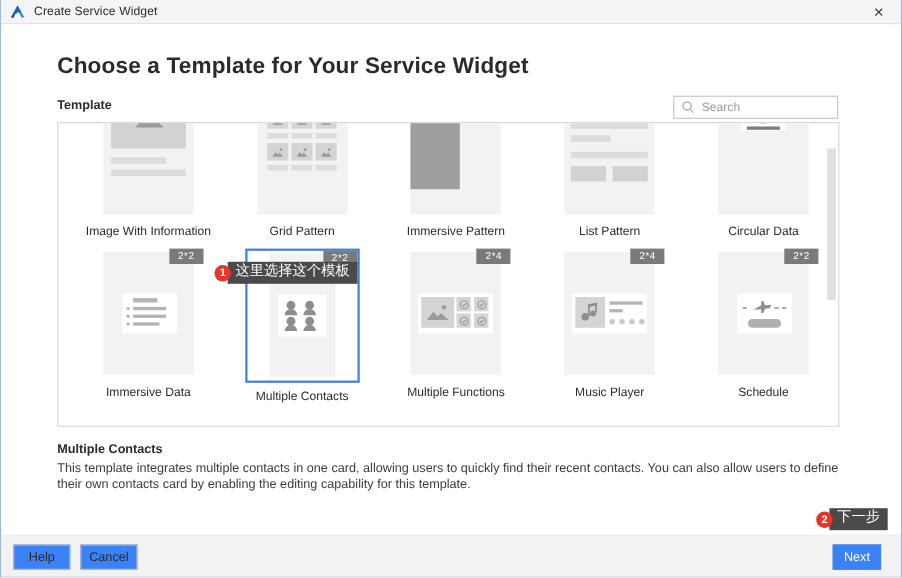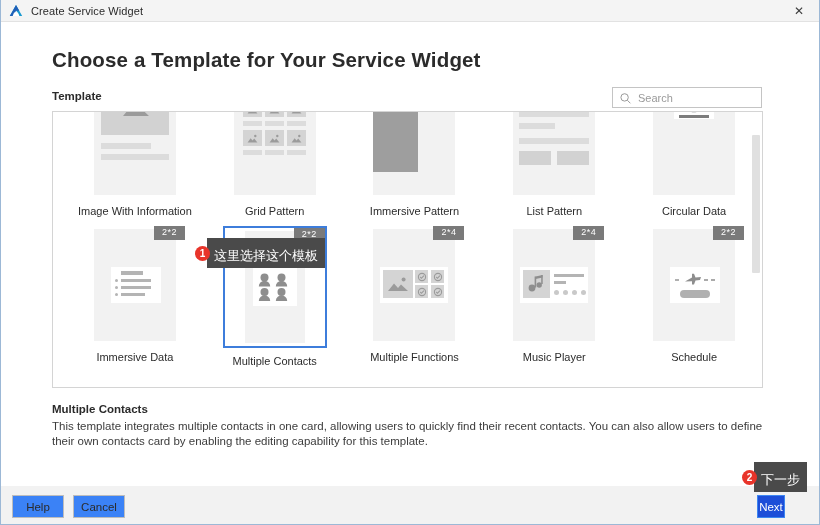--- a/index.html
+++ b/index.html
@@ -214,21 +214,21 @@
     font-size: 10px;
     font-weight: bold;
     display: flex; align-items: center; justify-content: center;
     position: relative; z-index: 2;
     flex: none;
   }
   .cal-bubble {
     background: #4a4a4a;
     color: #ffffff;
     font-size: 13px;
-    padding: 10px 7px 4px 7px;
+    padding: 0 7px 4px 7px;
     line-height: 16px;
     position: relative;
     margin-left: -3px;
     white-space: nowrap;
   }
   .cal-bubble::before {
     content: "";
     position: absolute;
     left: -5px; top: 50%;
     margin-top: -5px;
@@ -260,22 +260,22 @@
   #btn-help   { left: 11px;  top: 9px; width: 52px; }
   #btn-cancel { left: 72px;  top: 9px; width: 52px; }
   #btn-prev {
     left: 689px; top: 9px; width: 62px;
     color: #a6a6a6;
     background: #f2f2f2;
     border-color: #f2f2f2;
     margin-top: 48px;
   }
   #btn-next {
-    left: 756px; top: 9px; width: 28px;
-    background: #1d4ed8;
+    left: 756px; top: 9px; width: 44px;
+    background: #3b82f6;
     border-color: #3d86f0;
     color: #ffffff;
   }
   .uline { text-decoration: underline; }
 </style>
 </head>
 <body>
 
 <div id="app">
 

